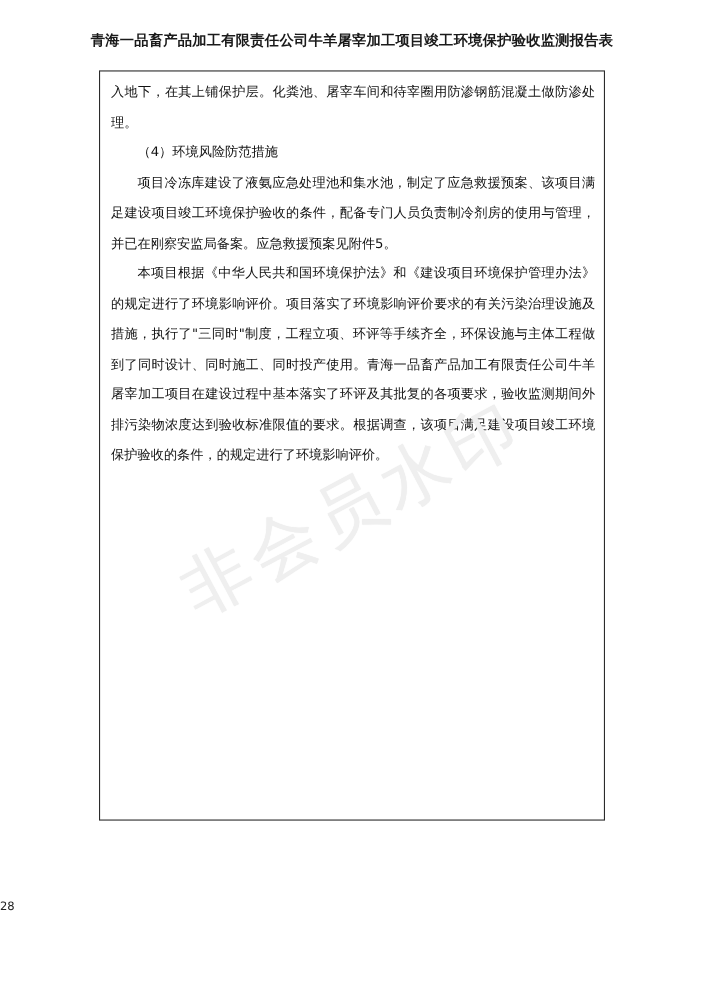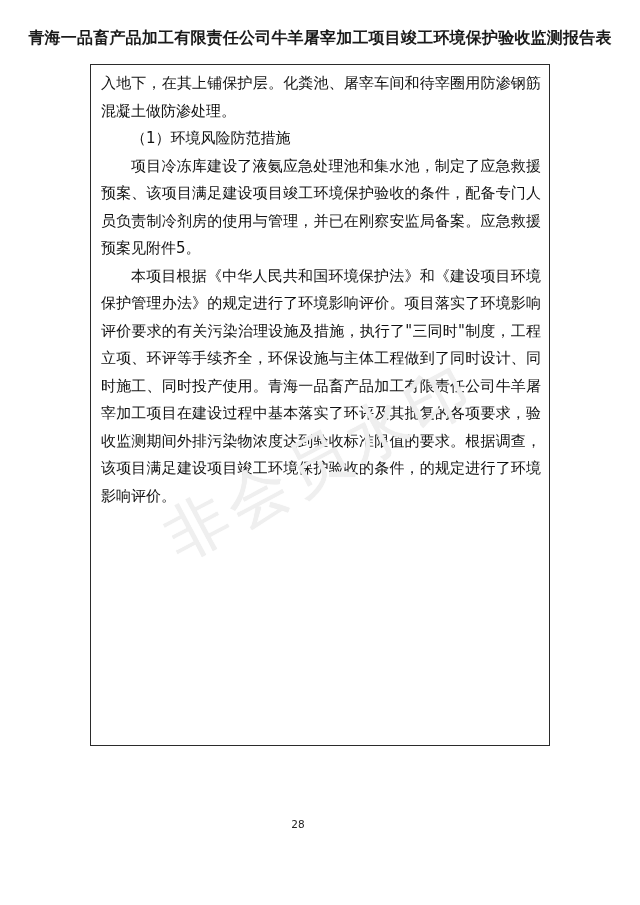--- a/index.html
+++ b/index.html
@@ -21,42 +21,42 @@
     width: 640px;
     height: 905px;
     background: #fff;
   }
   .header-title {
     position: absolute;
     left: 0;
     top: 28px;
     width: 640px;
     text-align: center;
-    font-size: 16px;
+    font-size: 13px;
     font-weight: bold;
     letter-spacing: 0.2px;
     color: #1a1a1a;
     font-family: "DejaVu Sans", "Liberation Sans", sans-serif;
   }
   .doc-box {
     position: absolute;
     left: 90px;
     top: 64px;
     width: 460px;
     height: 682px;
     border: 1px solid #2b2b2b;
     box-sizing: border-box;
     background: transparent;
   }
   .body-text {
     position: absolute;
     left: 101px;
     top: 70px;
     width: 440px;
-    font-size: 15px;
+    font-size: 12px;
     line-height: 27.5px;
     color: #111;
     text-align: justify;
     text-justify: inter-ideograph;
     font-family: "DejaVu Sans", "Liberation Sans", sans-serif;
   }
   .body-text p {
     margin: 0;
   }
   .indent2 {
@@ -82,21 +82,20 @@
     transform: rotate(-28deg);
     white-space: nowrap;
     letter-spacing: 6px;
     text-shadow: 0 0 1px #e8e8e8;
   }
   .page-number {
     position: absolute;
     left: 0;
     top: 818px;
     width: 596px;
-    text-align: center;
     font-size: 10.5px;
     color: #222;
     font-family: "DejaVu Sans", "Liberation Sans", sans-serif;
   }
   .corner-mark {
     position: absolute;
     right: 86px;
     top: 70px;
     font-size: 9px;
     color: #999;
@@ -108,21 +107,21 @@
 <div class="page">
 
   <div class="header-title">青海一品畜产品加工有限责任公司牛羊屠宰加工项目竣工环境保护验收监测报告表</div>
 
   <div class="doc-box"></div>
 
   <div class="corner-mark"></div>
 
   <div class="body-text">
     <p class="plain">入地下，在其上铺保护层。化粪池、屠宰车间和待宰圈用防渗钢筋混凝土做防渗处理。</p>
-    <p class="indent2">（1）环境风险防范措施</p>
+    <p class="indent2">（4）环境风险防范措施</p>
     <p class="indent2">项目冷冻库建设了液氨应急处理池和集水池，制定了应急救援预案、该项目满足建设项目竣工环境保护验收的条件，配备专门人员负责制冷剂房的使用与管理，并已在刚察安监局备案。应急救援预案见附件5。</p>
     <p class="indent2">本项目根据《中华人民共和国环境保护法》和《建设项目环境保护管理办法》的规定进行了环境影响评价。项目落实了环境影响评价要求的有关污染治理设施及措施，执行了"三同时"制度，工程立项、环评等手续齐全，环保设施与主体工程做到了同时设计、同时施工、同时投产使用。青海一品畜产品加工有限责任公司牛羊屠宰加工项目在建设过程中基本落实了环评及其批复的各项要求，验收监测期间外排污染物浓度达到验收标准限值的要求。根据调查，该项目满足建设项目竣工环境保护验收的条件，的规定进行了环境影响评价。</p>
   </div>
 
   <div class="watermark">
     <span>非会员水印</span>
   </div>
 
   <div class="page-number">28</div>
 

